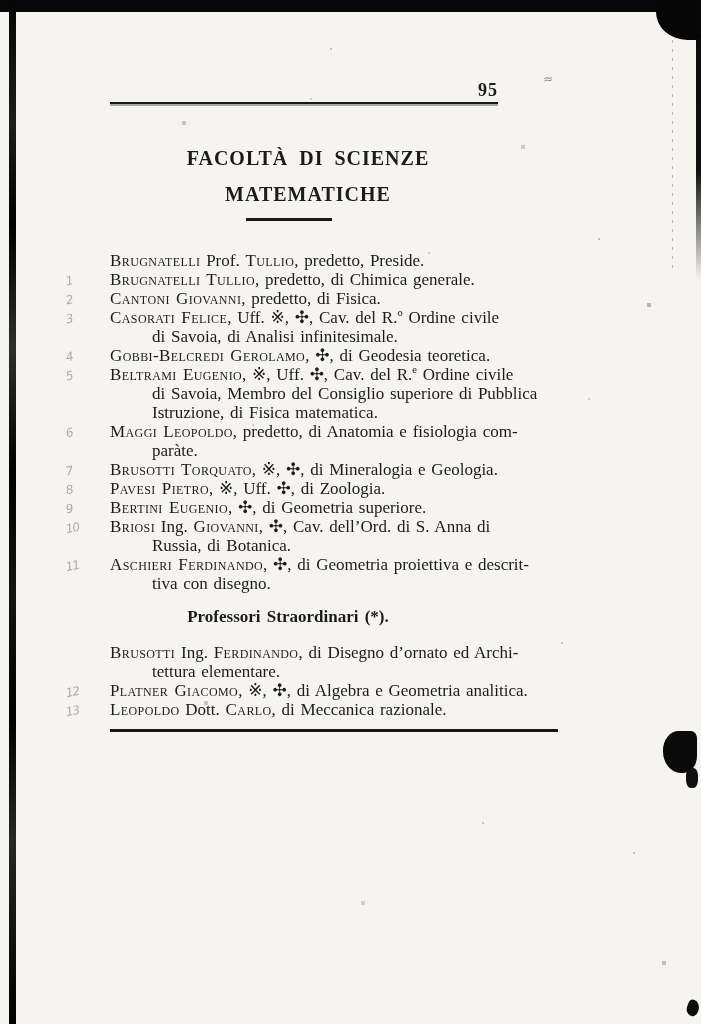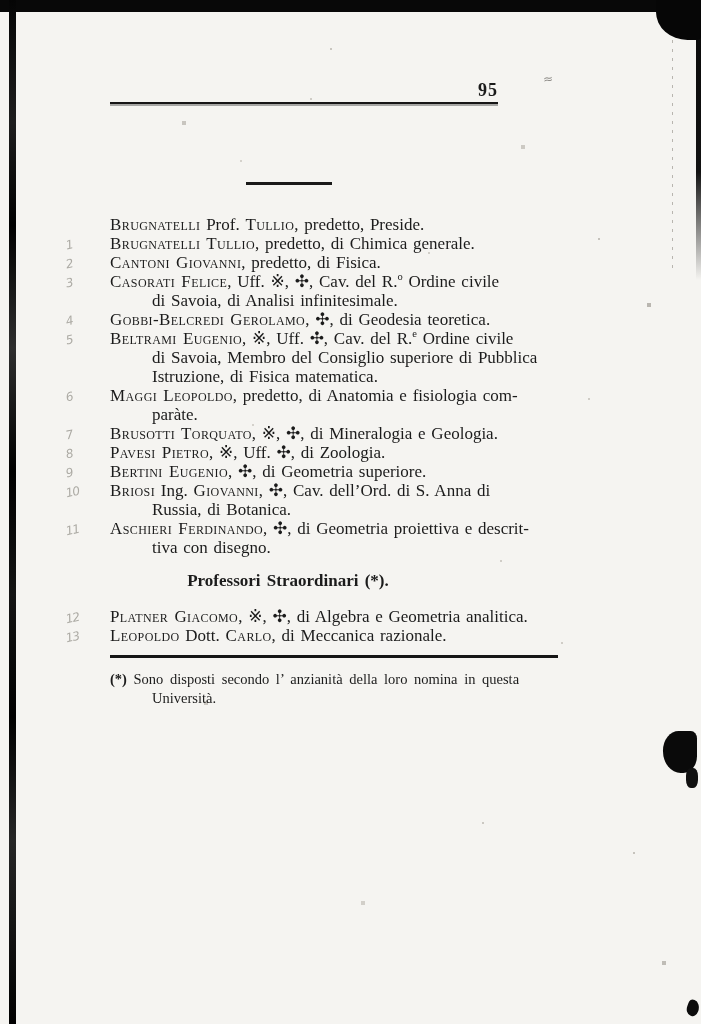--- a/index.html
+++ b/index.html
@@ -61,21 +61,21 @@
   <div class="mark-br"></div>
   <div class="faint-line"></div>
   <div class="specks"></div>
   <div class="squiggle">≈</div>
 
   <div class="pageno">95</div>
   <div class="header-rule"></div>
 
   <div class="col">
     <div class="title">
-      <br>
+      <span>FACOLTÀ DI SCIENZE MATEMATICHE</span><br>
     </div>
     <div class="title-divider"></div>
 
     <div class="entry preside" id="preside"><span class="seg-sc">Brugnatelli</span><span class="seg-rm"> Prof. </span><span class="seg-sc">Tullio</span><span class="seg-rm">, predetto, Preside.</span></div>
 
     <div id="sections">
         <div>
           <div class="entry"><span class="pencil">1</span><span class="seg-sc">Brugnatelli Tullio</span><span class="seg-rm">, predetto, </span><span class="seg-it">di Chimica generale.</span></div>
           <div class="entry"><span class="pencil">2</span><span class="seg-sc">Cantoni Giovanni</span><span class="seg-rm">, predetto, </span><span class="seg-it">di Fisica.</span></div>
           <div class="entry"><span class="pencil">3</span><span class="seg-sc">Casorati Felice</span><span class="seg-rm">, Uff. ※, ✣, Cav. del R.</span><sup class="seg-sup">o</sup><span class="seg-rm"> Ordine civile</span><br><span class="seg-rm">di Savoia, </span><span class="seg-it">di Analisi infinitesimale.</span></div>
@@ -83,21 +83,21 @@
           <div class="entry"><span class="pencil">5</span><span class="seg-sc">Beltrami Eugenio</span><span class="seg-rm">, ※, Uff. ✣, Cav. del R.</span><sup class="seg-sup">e</sup><span class="seg-rm"> Ordine civile</span><br><span class="seg-rm">di Savoia, Membro del Consiglio superiore di Pubblica</span><br><span class="seg-rm">Istruzione, </span><span class="seg-it">di Fisica matematica.</span></div>
           <div class="entry"><span class="pencil">6</span><span class="seg-sc">Maggi Leopoldo</span><span class="seg-rm">, predetto, </span><span class="seg-it">di Anatomia e fisiologia com-</span><br><span class="seg-it">paràte.</span></div>
           <div class="entry"><span class="pencil">7</span><span class="seg-sc">Brusotti Torquato</span><span class="seg-rm">, ※, ✣, </span><span class="seg-it">di Mineralogia e Geologia.</span></div>
           <div class="entry"><span class="pencil">8</span><span class="seg-sc">Pavesi Pietro</span><span class="seg-rm">, ※, Uff. ✣, </span><span class="seg-it">di Zoologia.</span></div>
           <div class="entry"><span class="pencil">9</span><span class="seg-sc">Bertini Eugenio</span><span class="seg-rm">, ✣, </span><span class="seg-it">di Geometria superiore.</span></div>
           <div class="entry"><span class="pencil">10</span><span class="seg-sc">Briosi</span><span class="seg-rm"> Ing. </span><span class="seg-sc">Giovanni</span><span class="seg-rm">, ✣, Cav. dell’Ord. di S. Anna di</span><br><span class="seg-rm">Russia, </span><span class="seg-it">di Botanica.</span></div>
           <div class="entry"><span class="pencil">11</span><span class="seg-sc">Aschieri Ferdinando</span><span class="seg-rm">, ✣, </span><span class="seg-it">di Geometria proiettiva e descrit-</span><br><span class="seg-it">tiva con disegno.</span></div>
         </div>
         <div>
           <div class="section-heading">Professori Straordinari (*).</div>
+          <div class="entry"><span class="seg-sc">Brusotti</span><span class="seg-rm"> Ing. </span><span class="seg-sc">Ferdinando</span><span class="seg-rm">, </span><span class="seg-it">di Disegno d’ornato ed Archi-</span><br><span class="seg-it">tettura elementare.</span></div>
           <div class="entry"><span class="pencil">12</span><span class="seg-sc">Platner Giacomo</span><span class="seg-rm">, ※, ✣, </span><span class="seg-it">di Algebra e Geometria analitica.</span></div>
           <div class="entry"><span class="pencil">13</span><span class="seg-sc">Leopoldo</span><span class="seg-rm"> Dott. </span><span class="seg-sc">Carlo</span><span class="seg-rm">, </span><span class="seg-it">di Meccanica razionale.</span></div>
         </div>
       </div>
 
     <div class="mid-rule"></div>
-    <div class="footnote" id="footnote"><span class="seg-bf">(*)</span><span class="seg-rm"> Sono disposti secondo l’ anzianità della loro nomina in questa</span><br><span class="seg-rm">Università.</span></div>
   </div>
 </div>
 
 </body></html>

